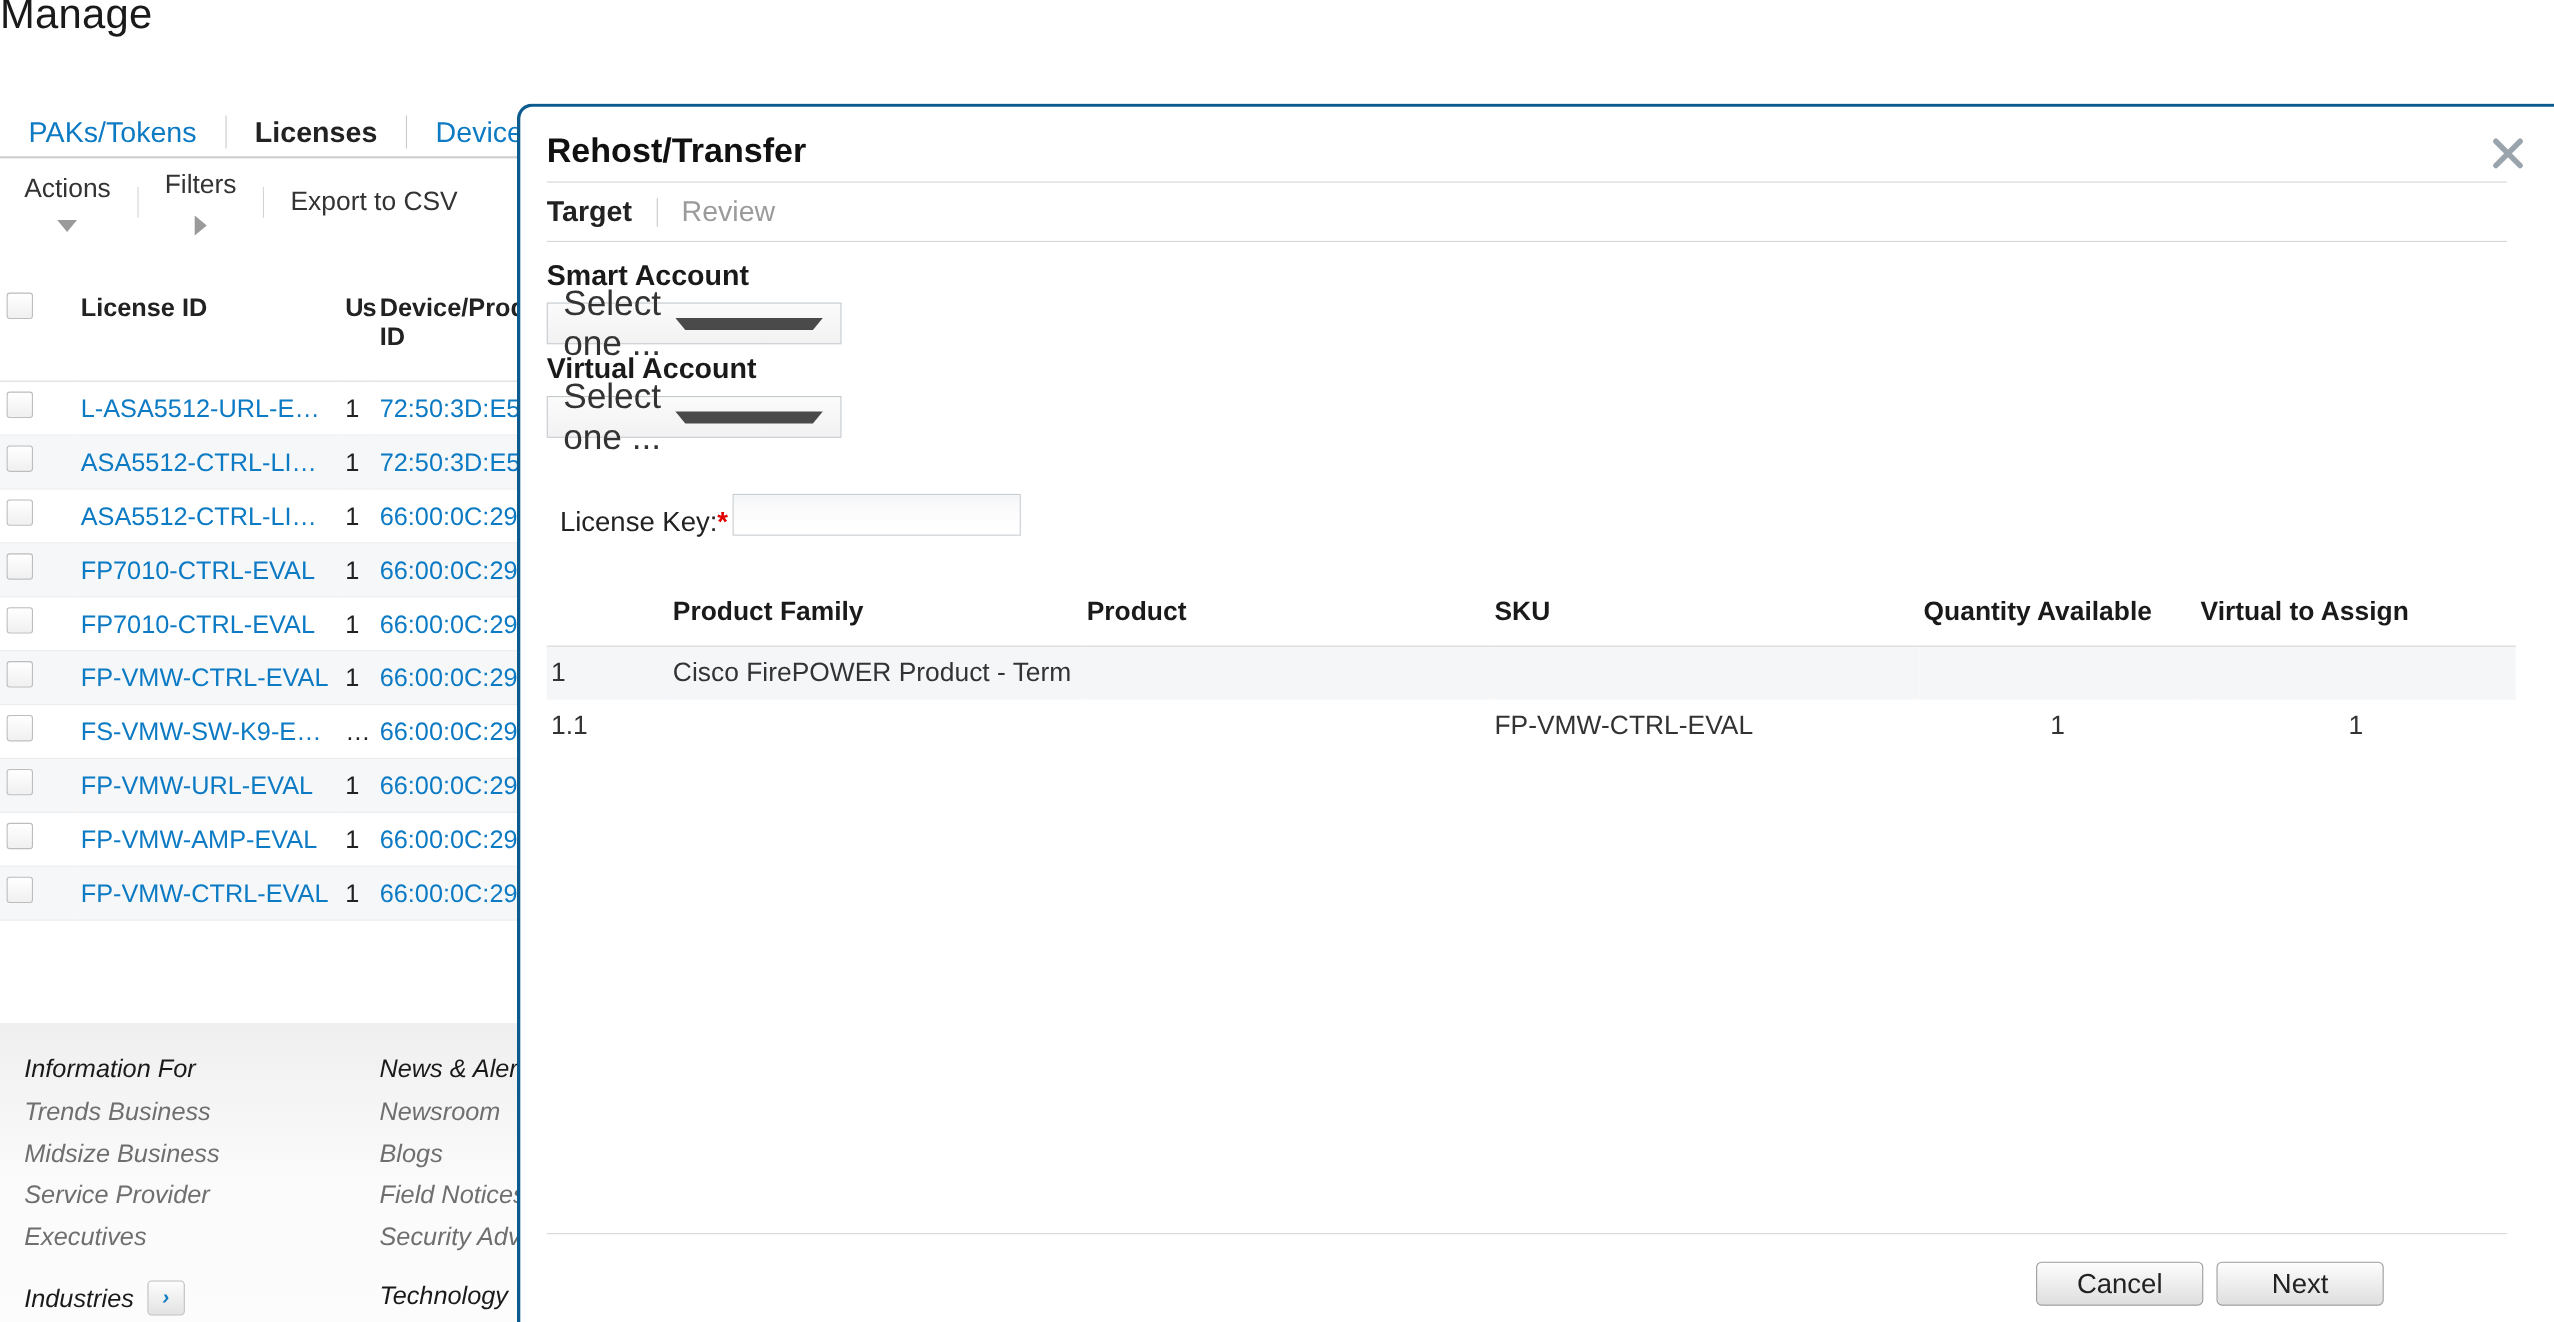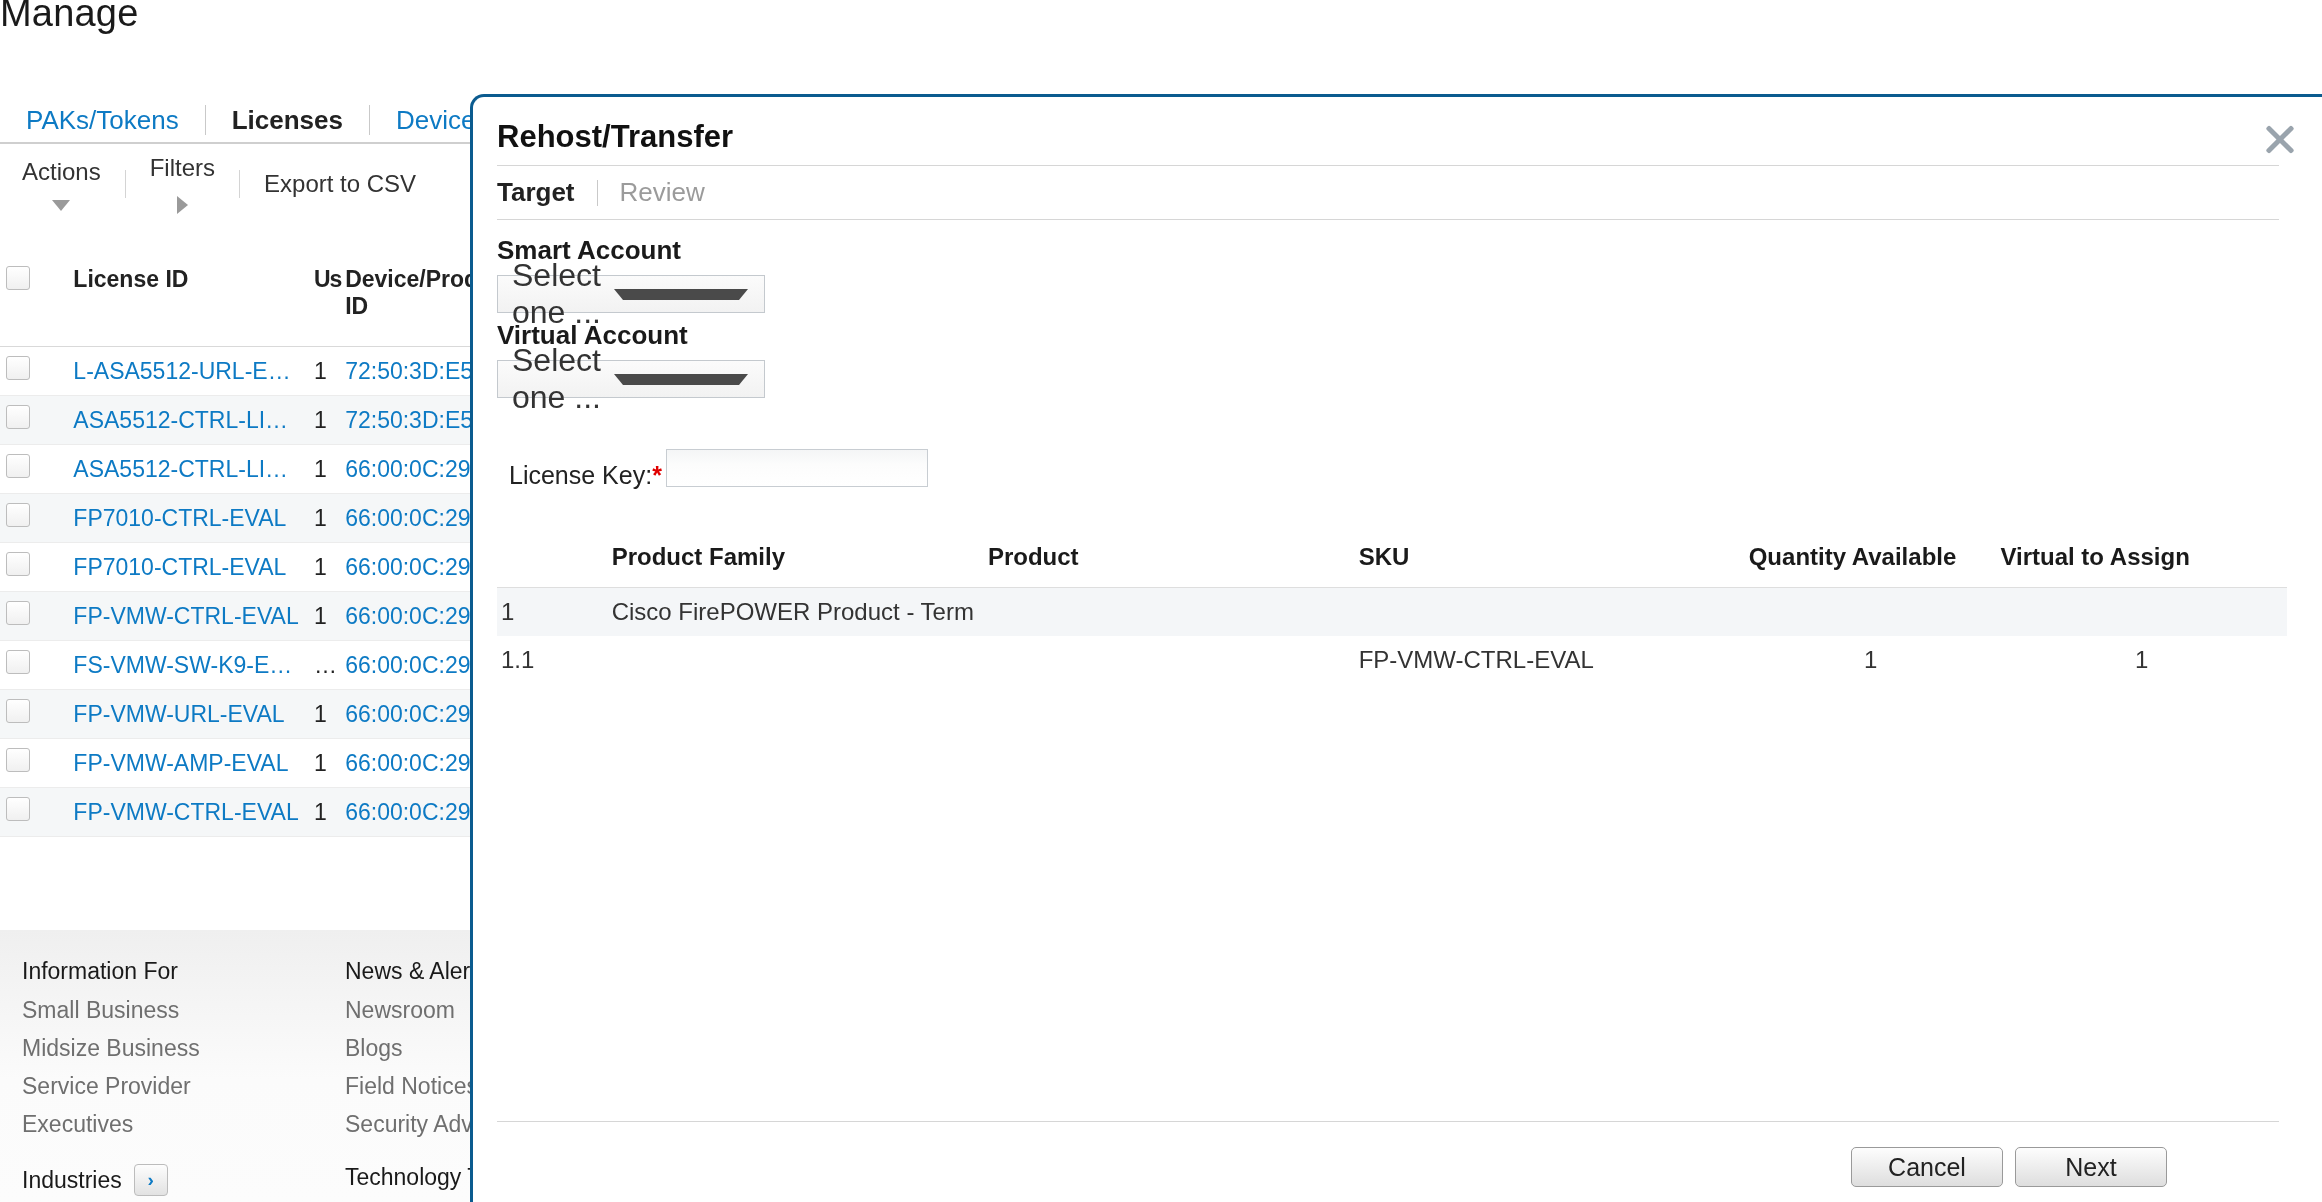--- a/index.html
+++ b/index.html
@@ -50,21 +50,21 @@
   .col-used{width:26px;}
   .col-dev{width:300px;}
   .cb{
     width:24px;height:24px;border:1px solid #bdbdbd;border-radius:3px;display:inline-block;
     background:linear-gradient(#ffffff,#f0f0f0);box-sizing:border-box;cursor:pointer;
   }
   .hdr-used{letter-spacing:-1px;}
 
   
   #footer{position:absolute;left:0px;top:930px;width:700px;height:272px;
-    background:linear-gradient(#efefef,#fbfbfb 55%,#fcfcfc);}
+    background:linear-gradient(#efefef,#fbfbfb 55%,#fcfcfc);font-style:italic;}
   .fcol{position:absolute;top:28px;}
   .fcol h4{margin:0 0 12px 0;font-size:23px;font-weight:400;color:#1a1a1a;}
   .fcol a{display:block;font-size:23px;color:#6f6f6f;text-decoration:none;margin-bottom:11px;white-space:nowrap;cursor:pointer;}
   .fcol .sect2{margin-top:26px;font-size:23px;color:#1a1a1a;display:flex;align-items:center;gap:12px;white-space:nowrap;}
   .arrowbtn{
     width:32px;height:30px;border:1px solid #bcbcbc;border-radius:4px;
     background:linear-gradient(#fdfdfd,#e2e2e2);display:inline-flex;align-items:center;justify-content:center;
     font-size:19px;color:#0d7ac4;font-weight:bold;cursor:pointer;
   }
 
@@ -259,21 +259,21 @@
           <td>FP-VMW-CTRL-EVAL</td>
           <td class="num">1</td>
           <td>66:00:0C:29:AD:2F:D3</td>
         </tr>
       </tbody>
   </table>
 
   <div id="footer">
     <div class="fcol" style="left:22px;">
       <h4>Information For</h4>
-      <a>Small Business</a>
+      <a>Trends Business</a>
       <a>Midsize Business</a>
       <a>Service Provider</a>
       <a>Executives</a>
       <div class="sect2">
         <span>Industries</span>
         <span class="arrowbtn">›</span>
       </div>
     </div>
     <div class="fcol" style="left:345px;">
       <h4>News &amp; Alerts</h4>

